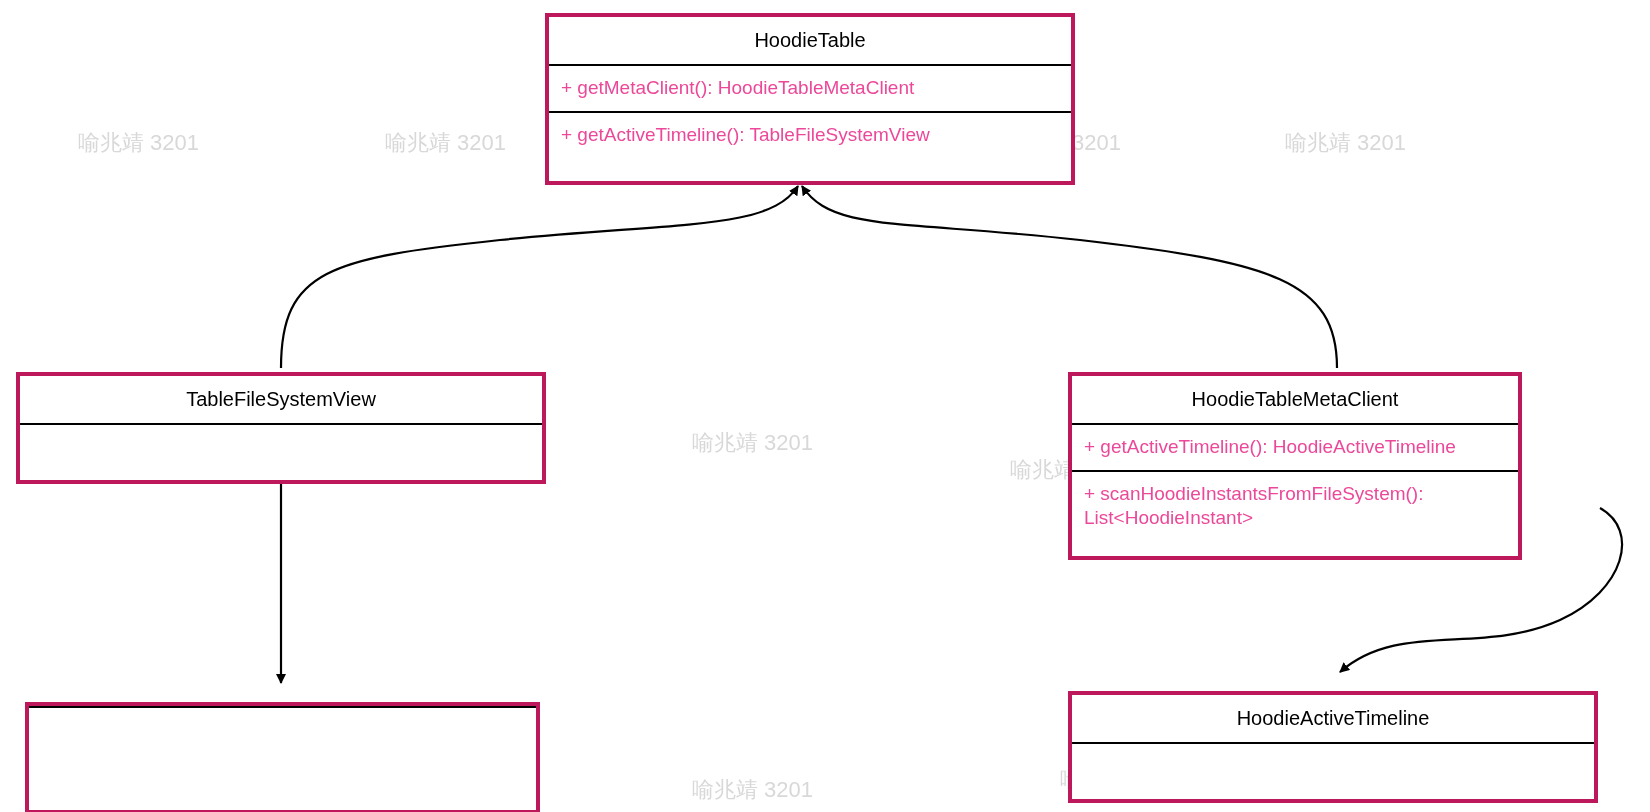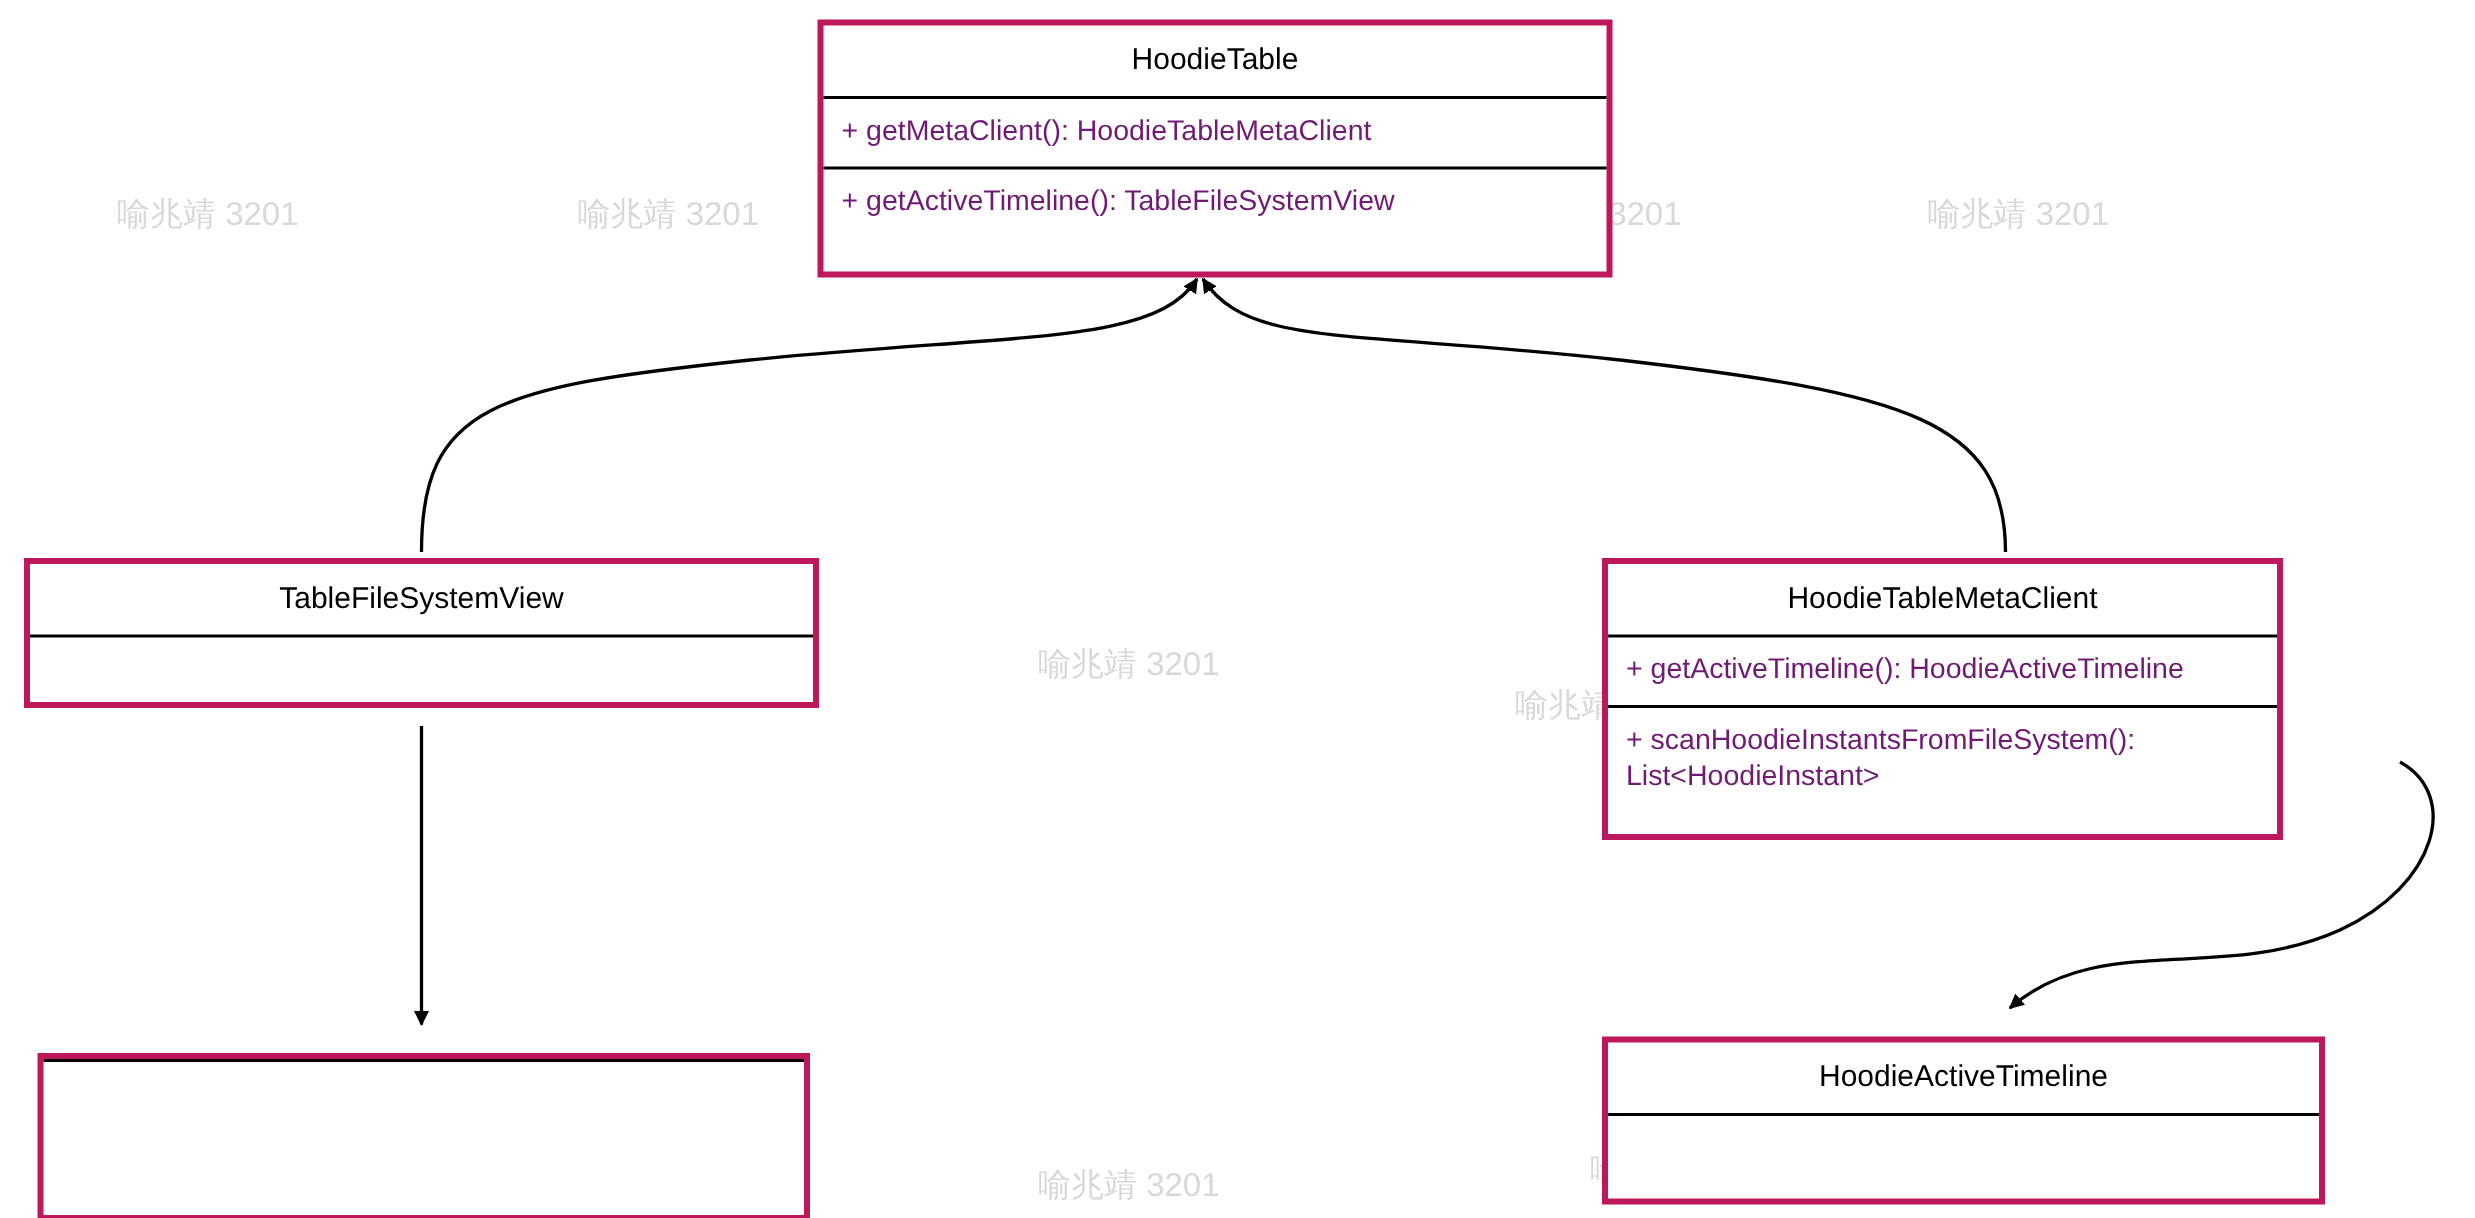--- a/index.html
+++ b/index.html
@@ -31,21 +31,21 @@
     white-space: nowrap;
     overflow: hidden;
   }
   .uml-divider {
     height: 0;
     border-top: 2px solid #000000;
   }
   .uml-section {
     padding: 10px 12px;
     font-size: 19px;
-    color: #701a75;
+    color: #ec4899;
     line-height: 1.3;
   }
   .uml-section.empty {
     height: 38px;
     padding: 0;
   }
   .watermark {
     position: absolute;
     color: #d8d8d8;
     font-size: 22px;
@@ -101,38 +101,38 @@
   </svg>
 
   <div class="uml-class" style="left:545px; top:13px; width:530px; height:172px;">
     <div class="uml-title">HoodieTable</div>
     <div class="uml-divider"></div>
     <div class="uml-section">+ getMetaClient(): HoodieTableMetaClient</div>
     <div class="uml-divider"></div>
     <div class="uml-section">+ getActiveTimeline(): TableFileSystemView</div>
   </div>
 
-  <div class="uml-class" style="left:16px; top:372px; width:530px; height:100px;">
+  <div class="uml-class" style="left:16px; top:372px; width:530px; height:112px;">
     <div class="uml-title">TableFileSystemView</div>
     <div class="uml-divider"></div>
     <div class="uml-section empty"></div>
   </div>
 
   <div class="uml-class" style="left:1068px; top:372px; width:454px; height:188px;">
     <div class="uml-title">HoodieTableMetaClient</div>
     <div class="uml-divider"></div>
     <div class="uml-section">+ getActiveTimeline(): HoodieActiveTimeline</div>
     <div class="uml-divider"></div>
     <div class="uml-section">+ scanHoodieInstantsFromFileSystem(): List&lt;HoodieInstant&gt;</div>
   </div>
 
   <div class="uml-class" style="left:25px; top:702px; width:515px; height:112px;">
     <div class="uml-divider"></div>
     <div class="uml-section empty"></div>
   </div>
 
-  <div class="uml-class" style="left:1068px; top:691px; width:482px; height:112px;">
+  <div class="uml-class" style="left:1068px; top:691px; width:530px; height:112px;">
     <div class="uml-title">HoodieActiveTimeline</div>
     <div class="uml-divider"></div>
     <div class="uml-section empty"></div>
   </div>
 
 </div>
 
 </body></html>

